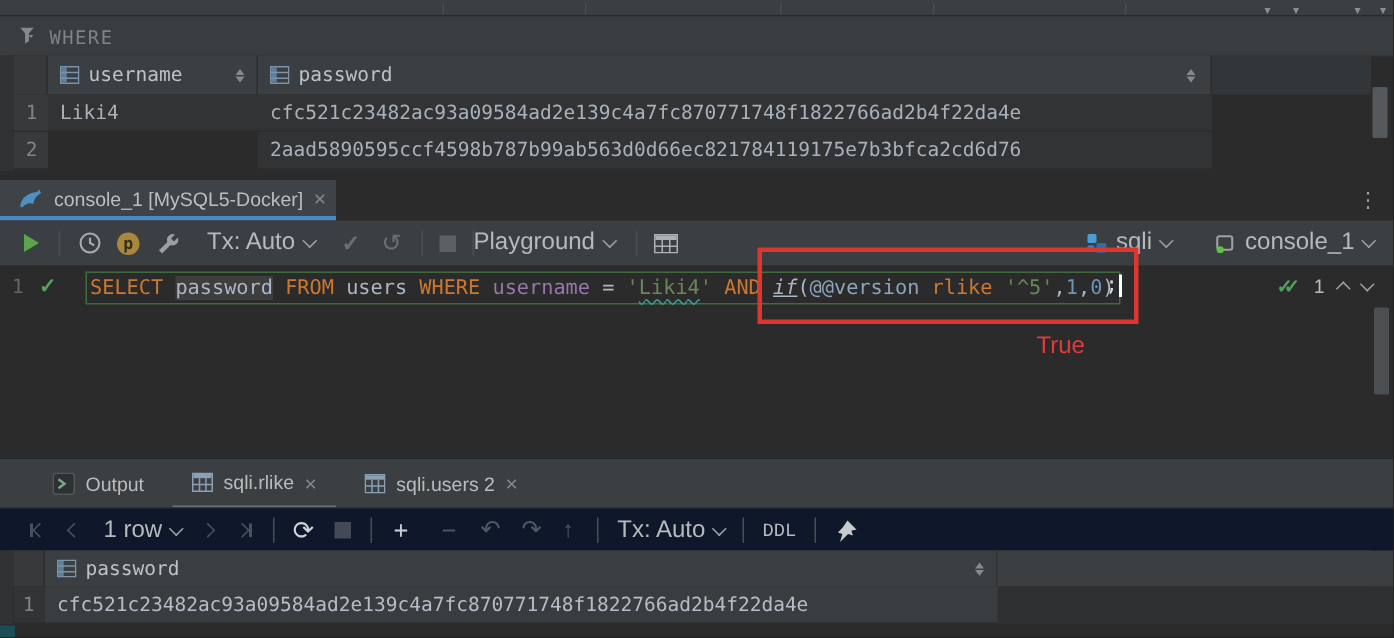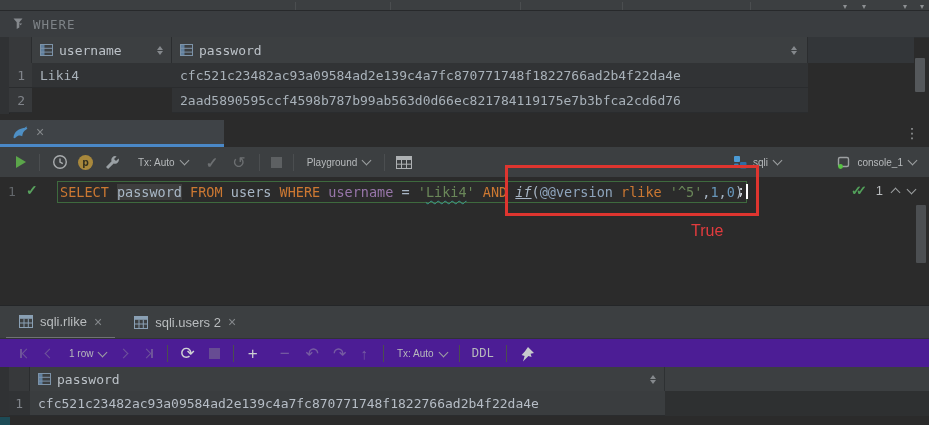--- a/index.html
+++ b/index.html
@@ -39,21 +39,21 @@
   .console-tab{position:absolute;left:0;top:120px;width:224px;height:24px;background:#3f4347;
                display:flex;align-items:center;gap:7px;padding-left:12px;box-sizing:border-box;color:#bcbfc1;}
   .console-tab-underline{position:absolute;left:0;top:144px;width:224px;height:3px;background:#4a88c7;}
   .closex{color:#85898c;font-size:14px;line-height:12px;}
   .kebab{position:absolute;right:10px;top:125px;color:#9da0a2;font-size:14px;letter-spacing:0;}
 
   
   .con-toolbar{position:absolute;left:0;top:147px;width:929px;height:30px;background:#3c3f41;border-bottom:1px solid #323537;
                display:flex;align-items:center;}
   .tb-sep{width:1px;height:17px;background:#4b4e50;}
-  .ddbtn{display:flex;align-items:center;gap:6px;color:#b7babc;font-size:10px;}
+  .ddbtn{display:flex;align-items:center;gap:6px;color:#b7babc;font-size:16px;}
   .chev{display:inline-block;width:6px;height:6px;border-left:1.6px solid #9da0a2;border-bottom:1.6px solid #9da0a2;}
   .chev.down{transform:rotate(-45deg);margin-top:-3px;}
   .chev.up{transform:rotate(135deg);margin-top:3px;}
   .chev.left{transform:rotate(45deg);}
   .chev.right{transform:rotate(225deg);}
   .dim{opacity:.42;}
   .play{width:0;height:0;border-top:6px solid transparent;border-bottom:6px solid transparent;border-left:10px solid #5ba64a;}
   .pbadge{width:15px;height:15px;border-radius:50%;background:#a8883c;color:#33301f;font-weight:bold;
           font-family:"DejaVu Sans Mono",monospace;font-size:11px;display:flex;align-items:center;justify-content:center;}
   .stopsq{width:11px;height:11px;background:#8c8f91;}
@@ -80,21 +80,21 @@
   .gutcheck{position:absolute;left:26px;top:5px;color:#59a25e;font-size:14px;font-weight:bold;}
   .dblcheck{color:#52a05a;font-size:13px;font-weight:bold;letter-spacing:-6px;padding-right:6px;}
   .red-rect{position:absolute;left:505px;top:165px;width:248px;height:45px;border:3px solid #de352f;z-index:30;}
   .true-label{position:absolute;left:691px;top:222px;color:#e23b3e;font-size:16px;z-index:30;}
 
   
   .btabs{position:absolute;left:0;top:305px;width:929px;height:33px;background:#3c3f41;border-top:1px solid #242628;
          display:flex;align-items:flex-start;}
   .btab{height:32px;display:flex;align-items:center;gap:7px;padding:0 13px;box-sizing:border-box;color:#babdbf;}
   .btab.active{border-bottom:2px solid #707274;height:33px;}
-  .btoolbar{position:absolute;left:0;top:338px;width:929px;height:29px;background:#4c1d95;border-top:1px solid #303335;
+  .btoolbar{position:absolute;left:0;top:338px;width:929px;height:29px;background:#0f172a;border-top:1px solid #303335;
             display:flex;align-items:center;}
   .navbar-bar{display:inline-block;width:2px;height:9px;background:#9da0a2;}
   .bhdr{position:absolute;left:0;top:367px;width:929px;height:24px;background:#3c3f41;}
   .brow{position:absolute;left:0;top:391px;width:929px;height:25px;background:#2e3031;}
   .bstrip{position:absolute;left:0;top:416px;width:929px;height:9px;background:#2b2b2b;}
   .teal-corner{position:absolute;left:0;top:417px;width:10px;height:8px;background:#1d4b56;}
 
   
   .icon-svg{display:block;}
 </style>
@@ -170,20 +170,21 @@
 
   <div class="sb-track" style="left:914px;top:37px;height:77px;">
     <div class="sb-thumb" style="top:21px;height:34px;"></div>
   </div>
 
   <div class="console-tab">
     <svg class="icon-svg" width="17" height="15" viewBox="0 0 17 15">
       <path d="M1.5 12.5 C2 7 6.5 3.2 14 2.8 C15.4 2.8 15.8 3.5 14.6 4.3 C11.3 6.2 10.6 8.4 10.2 11.2 C8.2 10 5.6 10.5 4 12.2 C3 13.3 1.7 13.7 1.5 12.5 Z" fill="#4e8fc4"></path>
       <path d="M12.5 2.9 L14.8 1.2 L14.4 3.2 Z" fill="#4e8fc4"></path>
     </svg>
+    <span>console_1 [MySQL5-Docker]</span>
     <span class="closex">×</span>
   </div>
   <div class="console-tab-underline"></div>
   <div class="kebab">⋮</div>
 
   <div class="con-toolbar">
     <span style="margin-left:16px;" class="play"></span>
     <span class="tb-sep" style="margin-left:13px;"></span>
     <svg class="icon-svg" style="margin-left:12px;" width="16" height="16" viewBox="0 0 16 16">
       <circle cx="8" cy="8" r="6.3" fill="none" stroke="#a9acae" stroke-width="1.4"></circle>
@@ -195,21 +196,21 @@
     </svg>
     <span class="ddbtn" style="margin-left:19px;">
       <span>Tx: Auto</span>
       <i class="chev down"></i>
     </span>
     <span class="glyphbtn dim" style="margin-left:18px;font-weight:bold;">✓</span>
     <span class="glyphbtn dim" style="margin-left:14px;font-size:16px;">↺</span>
     <span class="tb-sep" style="margin-left:13px;"></span>
     <span class="stopsq dim" style="margin-left:11px;"></span>
     <span class="tb-sep" style="margin-left:11px;"></span>
-    <span class="ddbtn" style="margin-left:13px;">
+    <span class="ddbtn" style="">
       <span>Playground</span>
       <i class="chev down"></i>
     </span>
     <span class="tb-sep" style="margin-left:14px;"></span>
     <svg class="icon-svg" style="margin-left:11px;" width="16" height="13" viewBox="0 0 16 13">
       <rect x="0.5" y="0.5" width="15" height="12" fill="none" stroke="#aeb1b3"></rect>
       <rect x="1" y="1" width="14" height="3" fill="#aeb1b3"></rect>
       <line x1="5.5" y1="4" x2="5.5" y2="12.5" stroke="#aeb1b3"></line>
       <line x1="10.5" y1="4" x2="10.5" y2="12.5" stroke="#aeb1b3"></line>
       <line x1="0.5" y1="8.2" x2="15.5" y2="8.2" stroke="#aeb1b3"></line>
@@ -252,20 +253,27 @@
 
     <div class="sb-track" style="left:915px;top:28px;height:70px;">
       <div class="sb-thumb" style="top:0;height:58px;background:#4c4f52;"></div>
     </div>
   </div>
 
   <div class="red-rect"></div>
   <div class="true-label">True</div>
 
   <div class="btabs">
+    <div class="btab" style="margin-left:22px;">
+      <svg class="icon-svg" width="15" height="15" viewBox="0 0 15 15">
+        <rect x="0.5" y="0.5" width="14" height="14" rx="2" fill="#2e3133" stroke="#53565a"></rect>
+        <path d="M4 4.5 L8 7.5 L4 10.5" fill="none" stroke="#7fa885" stroke-width="1.6"></path>
+      </svg>
+      <span>Output</span>
+    </div>
     <div class="btab active" style="margin-left:6px;">
       <svg class="icon-svg" width="14" height="13" viewBox="0 0 14 13">
         <rect x="0.5" y="0.5" width="13" height="12" fill="none" stroke="#8aa0b4"></rect>
         <rect x="1" y="1" width="12" height="2.8" fill="#8aa0b4"></rect>
         <line x1="5" y1="3.8" x2="5" y2="12.5" stroke="#8aa0b4"></line>
         <line x1="9.3" y1="3.8" x2="9.3" y2="12.5" stroke="#8aa0b4"></line>
         <line x1="0.5" y1="8" x2="13.5" y2="8" stroke="#8aa0b4"></line>
       </svg>
       <span>sqli.rlike</span>
       <span class="closex">×</span>

